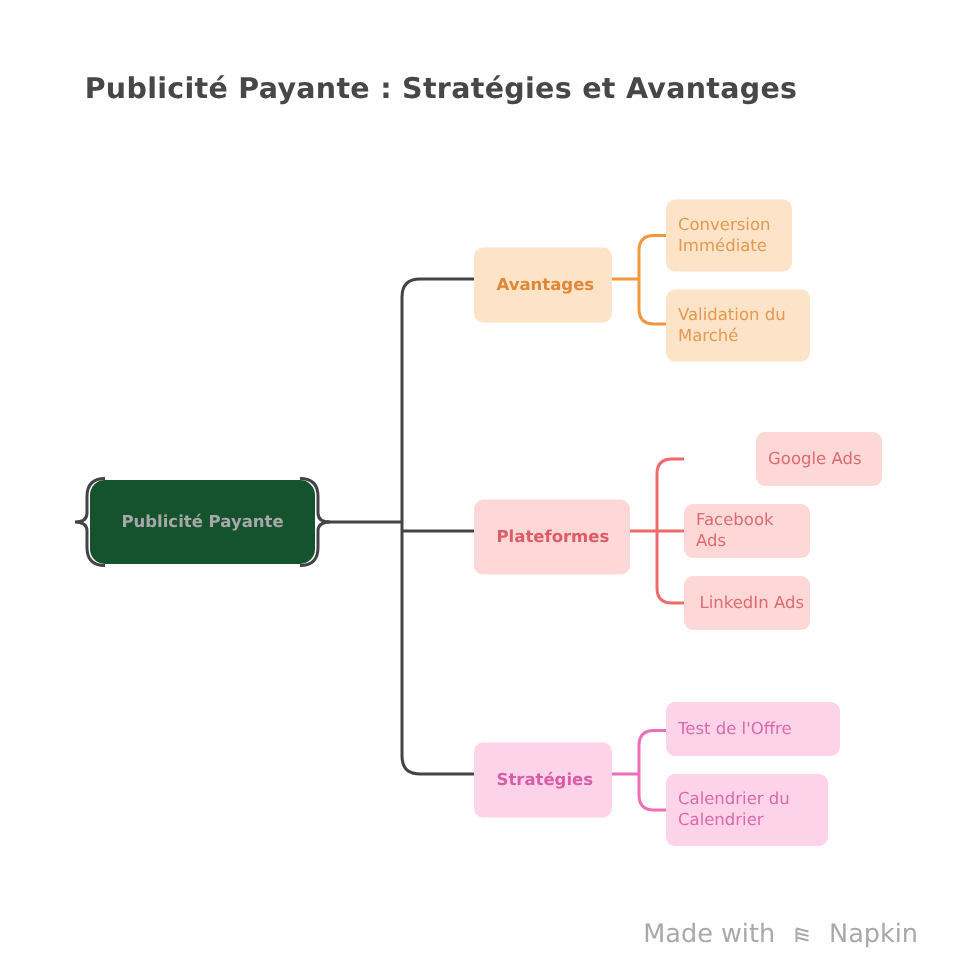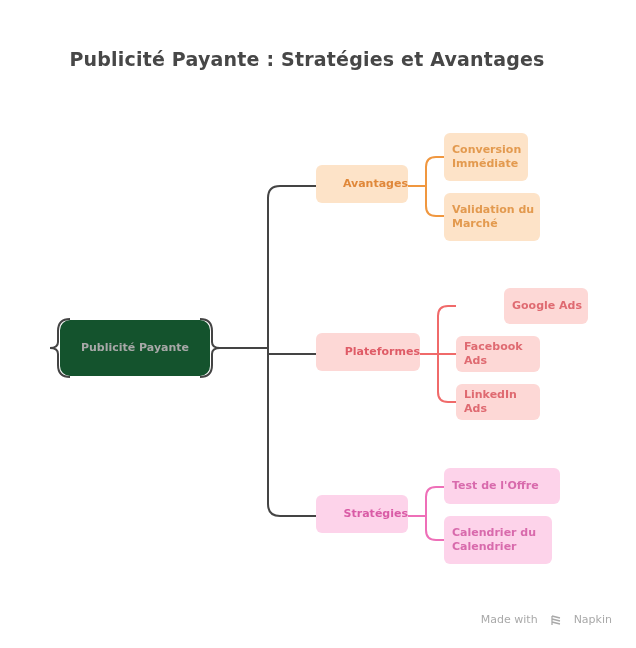--- a/index.html
+++ b/index.html
@@ -1,33 +1,33 @@
 <!DOCTYPE html>
 <html><head>
 <meta charset="utf-8">
 <style>
   html, body { margin: 0; padding: 0; background: #ffffff; }
   body { width: 636px; height: 648px; position: relative; overflow: hidden;
          font-family: "DejaVu Sans", sans-serif; }
   .title { position: absolute; left: 0; width: 588px; top: 48px; text-align: center;
-           font-size: 19px; font-weight: bold; color: #474747; letter-spacing: 0.2px; padding-left: 13px; }
+           font-size: 19px; font-weight: bold; color: #474747; letter-spacing: 0.2px; }
   svg.lines { position: absolute; left: 0; top: 0; }
   .node { position: absolute; border-radius: 6px; box-sizing: border-box;
           display: flex; align-items: center; font-size: 11px; line-height: 14px; }
   .root { left: 60px; top: 320px; width: 150px; height: 56px; background: #14532d;
           color: #a8a8a8; font-weight: bold; justify-content: center; border-radius: 10px; }
-  .branch { height: 38px; font-weight: bold; justify-content: flex-end; }
-  .leaf { padding-left: 8px; padding-right: 4px; font-weight: bold; }
+  .branch { height: 50px; font-weight: bold; justify-content: flex-start; padding-left: 15px; }
+  .leaf { padding-left: 8px; padding-right: 4px; }
   .orange-b { background: #fde3c8; color: #e0883a; }
   .orange-l { background: #fde3c8; color: #e39a4f; }
   .red-b { background: #fdd8d6; color: #df5b66; }
   .red-l { background: #fdd8d6; color: #df6a71; }
   .pink-b { background: #fdd3ea; color: #d95ca6; }
   .pink-l { background: #fdd3ea; color: #d86aac; }
-  .footer { position: absolute; right: 24px; top: 613px; font-size: 11px; color: #a9a9a9;
+  .footer { position: absolute; right: 24px; top: 613px; font-size: 17px; color: #a9a9a9;
             display: flex; align-items: center; gap: 12px; }
 </style>
 </head>
 <body>
 
 <div class="title">Publicité Payante : Stratégies et Avantages</div>
 
 <svg class="lines" width="636" height="648">
 
   <path d="M70,319 Q58,319 58,331 L58,342 Q58,348 50,348 Q58,348 58,354 L58,365 Q58,377 70,377" fill="none" stroke="#444" stroke-width="2"></path>

